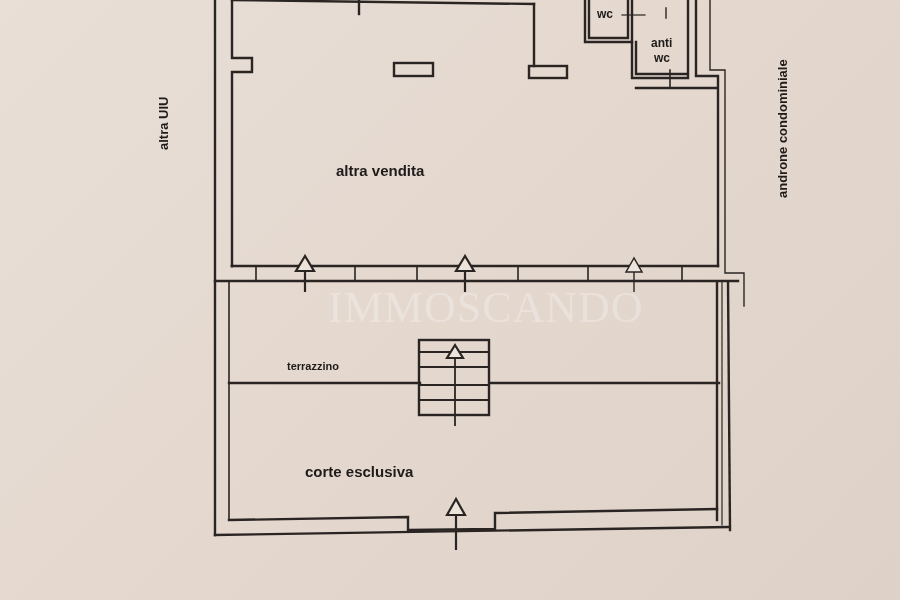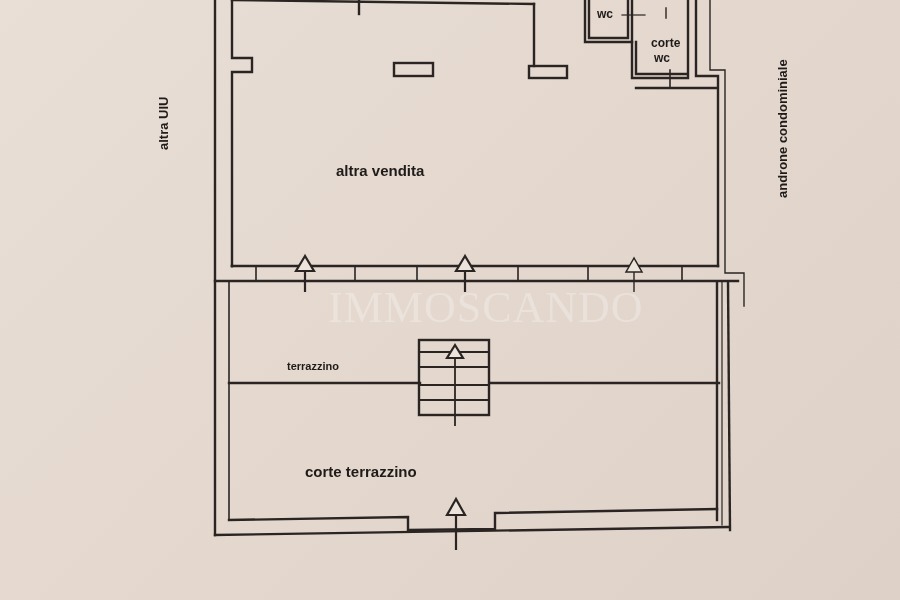--- a/index.html
+++ b/index.html
@@ -81,19 +81,19 @@
     <path d="M455 345 L447 358 L463 358 Z"></path>
     <path d="M456 499 L447 515 L465 515 Z"></path>
     <path d="M456 515 L456 550"></path>
   </g>
 </svg>
 
 <div class="watermark">IMMOSCANDO</div>
 
 <div class="lbl" style="left:336px;top:162px;font-size:15px;">altra vendita</div>
 <div class="lbl" style="left:287px;top:313px;font-size:11px;margin-top:47px;">terrazzino</div>
-<div class="lbl" style="left:305px;top:463px;font-size:15px;">corte terrazzino</div>
+<div class="lbl" style="left:305px;top:463px;font-size:15px;">corte esclusiva</div>
 <div class="lbl" style="left:597px;top:7px;font-size:12px;">wc</div>
-<div class="lbl" style="left:651px;top:36px;font-size:12px;">corte</div>
+<div class="lbl" style="left:651px;top:36px;font-size:12px;">anti</div>
 <div class="lbl" style="left:654px;top:51px;font-size:12px;">wc</div>
 
 <div class="lbl rot" style="left:156px;top:150px;font-size:13px;">altra UIU</div>
 <div class="lbl rot" style="left:775px;top:198px;font-size:13px;">androne condominiale</div>
 
 </body></html>

